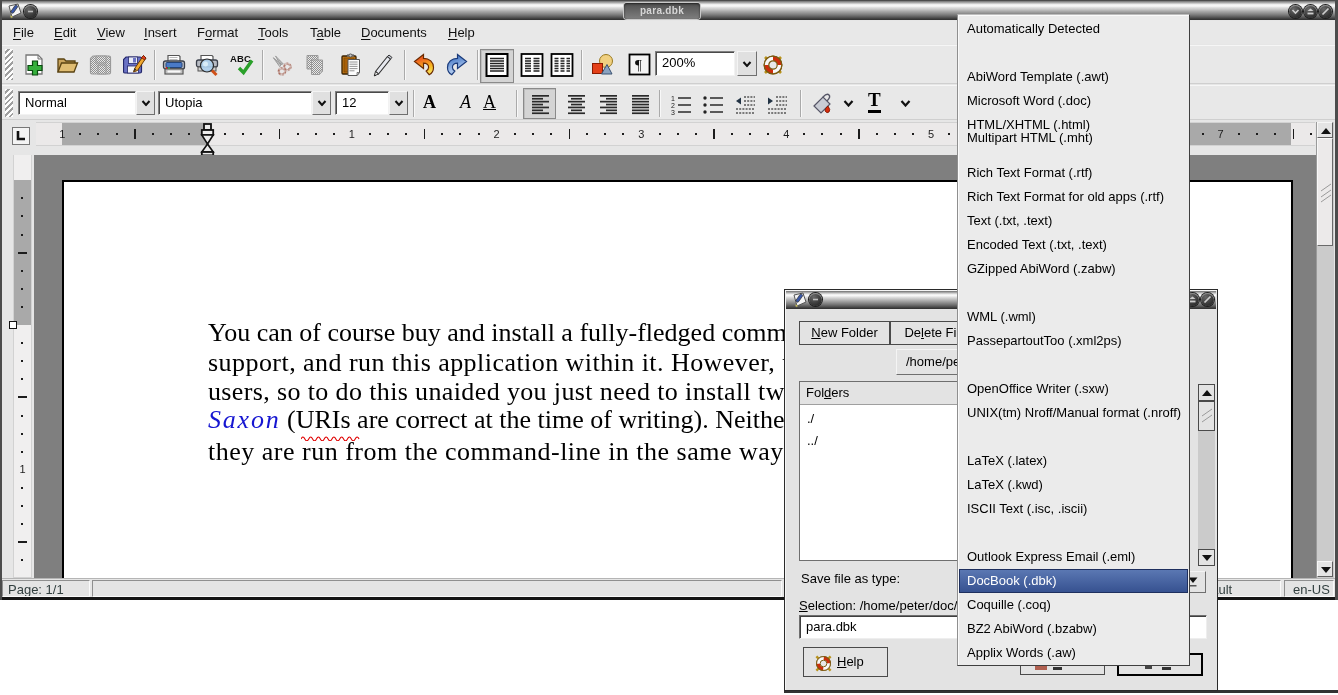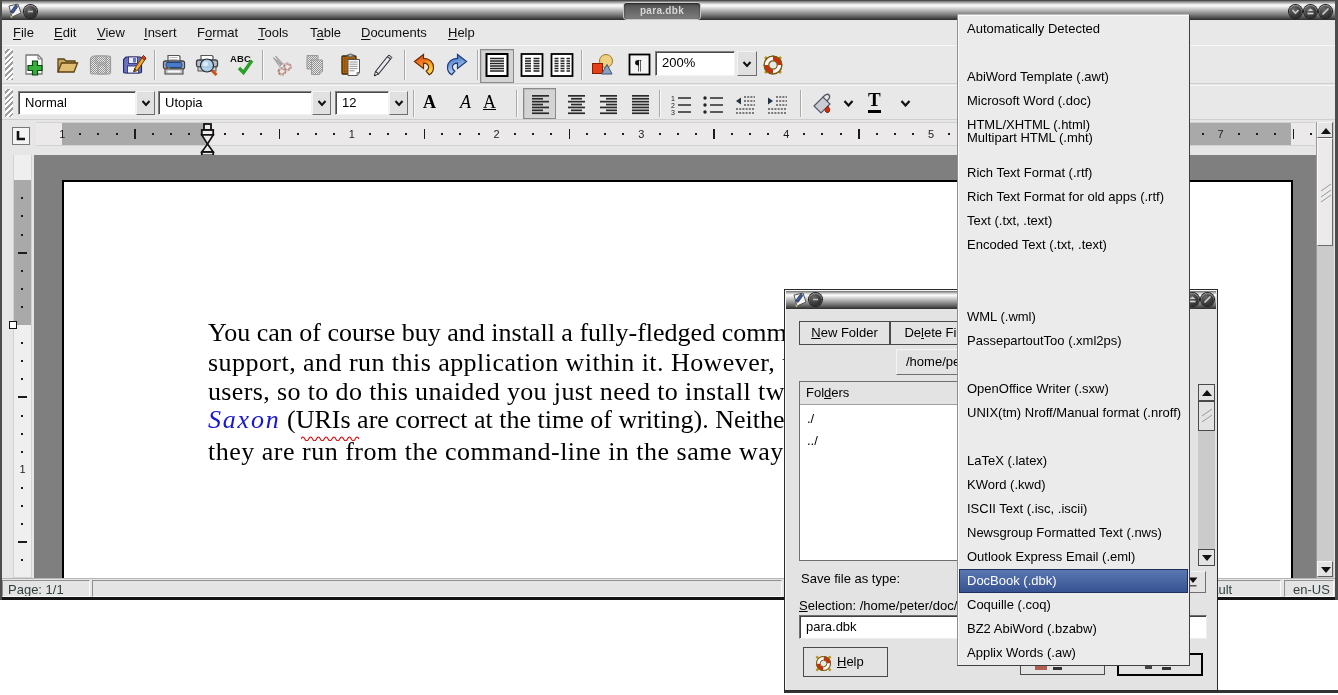--- a/index.html
+++ b/index.html
@@ -630,25 +630,25 @@
 <div class="ddmenu">
 <div class="mi" style="top:2px">Automatically Detected</div>
 <div class="mi" style="top:50px">AbiWord Template (.awt)</div>
 <div class="mi" style="top:74px">Microsoft Word (.doc)</div>
 <div class="mi" style="top:98px">HTML/XHTML (.html)</div>
 <div class="mi" style="top:111px">Multipart HTML (.mht)</div>
 <div class="mi" style="top:146px">Rich Text Format (.rtf)</div>
 <div class="mi" style="top:170px">Rich Text Format for old apps (.rtf)</div>
 <div class="mi" style="top:194px">Text (.txt, .text)</div>
 <div class="mi" style="top:218px">Encoded Text (.txt, .text)</div>
+<div class="mi" style="top:242px">GZipped AbiWord (.zabw)</div>
 <div class="mi" style="top:290px">WML (.wml)</div>
 <div class="mi" style="top:314px">PassepartoutToo (.xml2ps)</div>
 <div class="mi" style="top:362px">OpenOffice Writer (.sxw)</div>
 <div class="mi" style="top:386px">UNIX(tm) Nroff/Manual format (.nroff)</div>
 <div class="mi" style="top:434px">LaTeX (.latex)</div>
-<div class="mi" style="top:458px">KWord (.kwd)</div>
+<div class="mi" style="top:458px">LaTeX (.kwd)</div>
 <div class="mi" style="top:482px">ISCII Text (.isc, .iscii)</div>
-<div class="mi" style="top:506px">Newsgroup Formatted Text (.nws)</div>
 <div class="mi" style="top:530px">Outlook Express Email (.eml)</div>
 <div class="mi sel" style="top:554px">DocBook (.dbk)</div>
 <div class="mi" style="top:578px">Coquille (.coq)</div>
 <div class="mi" style="top:602px">BZ2 AbiWord (.bzabw)</div>
 <div class="mi" style="top:626px">Applix Words (.aw)</div>
 </div>
 </body></html>

